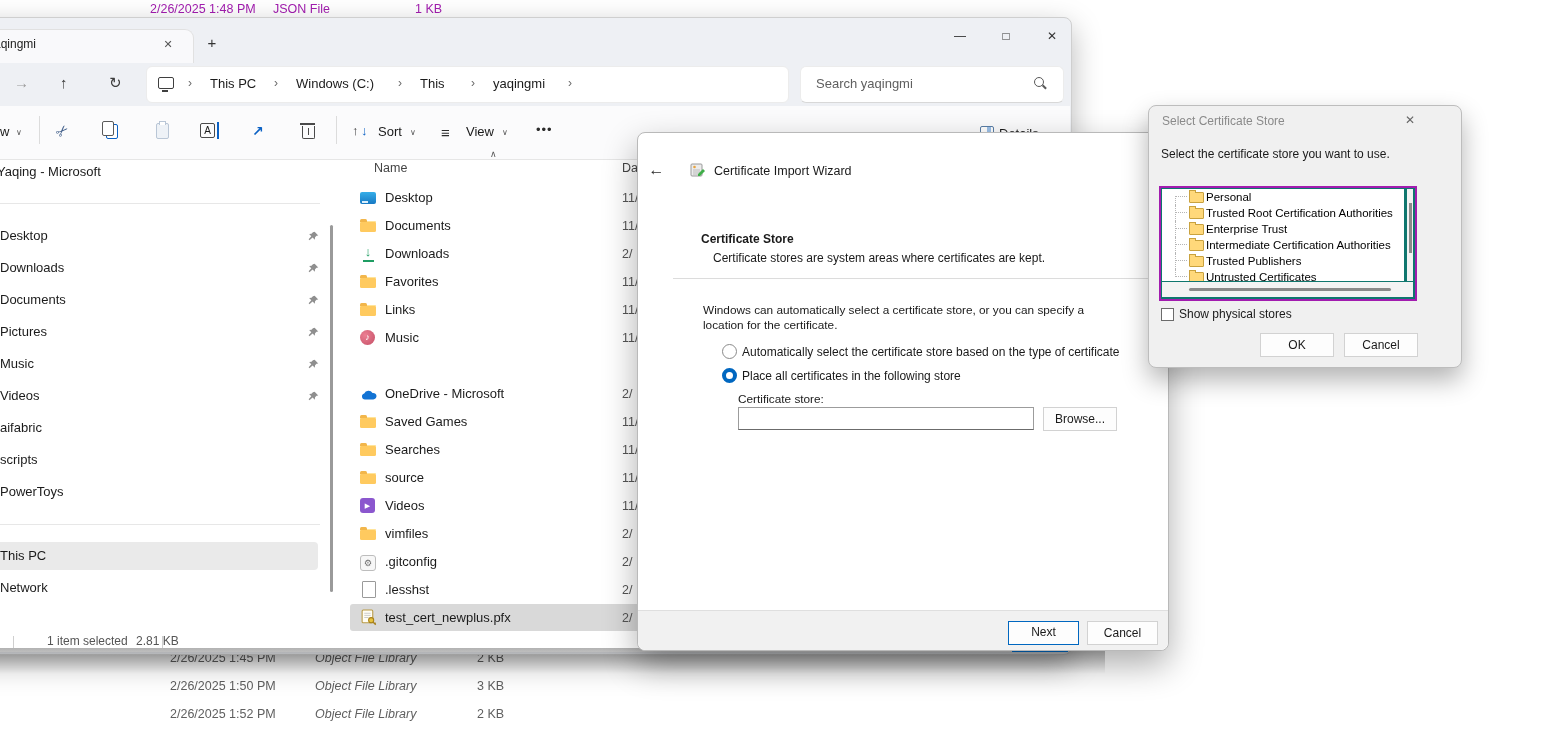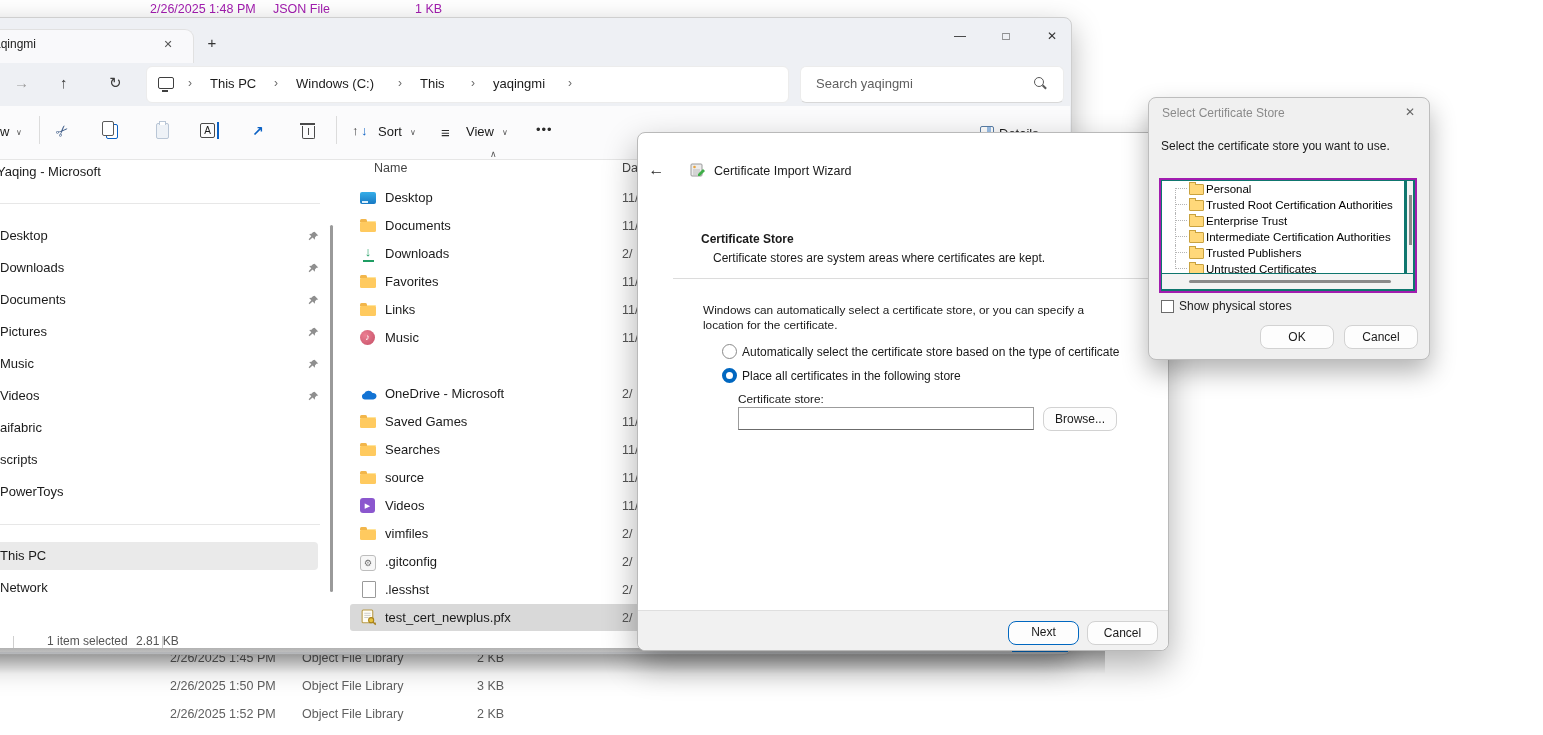--- a/index.html
+++ b/index.html
@@ -6,21 +6,21 @@
   body{width:1543px;height:735px;position:relative;overflow:hidden;background:#fff;
        font-family:"Liberation Sans","DejaVu Sans",sans-serif;color:#1b1b1b;}
   .abs{position:absolute;}
   
   .bgrow{position:absolute;height:18px;line-height:18px;font-size:12.5px;color:#5f5f5f;white-space:nowrap;}
   .bgrow .c-date{position:absolute;left:0;}
   .bgrow .c-type{position:absolute;}
   .bgrow .c-size{position:absolute;}
   #bg-top{top:0;left:150px;width:600px;color:#a21caf;}
   #bg-top .c-type{left:123px;} #bg-top .c-size{left:265px;}
-  .bgbot .c-type{left:132px;} .bgbot .c-size{left:307px;}
+  .bgbot .c-type{left:145px;font-style:italic;} .bgbot .c-size{left:307px;}
   #win-shadow-bottom{left:0;top:648px;width:1105px;height:26px;
     background:linear-gradient(180deg,rgba(0,0,0,.30),rgba(0,0,0,0));pointer-events:none;}
   
   #explorer{left:0;top:0;width:1543px;height:735px;}
   #ex-surface{left:-44px;top:17px;width:1114px;height:636px;background:#eef0f4;
     border:1px solid #cfcfcf;border-radius:8px;box-shadow:0 10px 30px rgba(0,0,0,.28);}
   #ex-toolbar-strip{left:-44px;top:106px;width:1114px;height:53px;background:#fbfbfc;border-bottom:1px solid #e6e6e6;}
   #ex-content{left:-44px;top:160px;width:1113px;height:470px;background:#fff;}
   #ex-statusbar{left:-44px;top:630px;width:1113px;height:22px;background:#fff;border-radius:0 0 8px 8px;}
   
@@ -103,27 +103,27 @@
   .wz-sub{position:absolute;left:75px;top:118px;font-size:12px;color:#1a1a1a;}
   .wz-hr{position:absolute;left:35px;top:145px;width:478px;height:1px;background:#dcdcdc;}
   .wz-para{position:absolute;left:65px;top:170px;width:422px;font-size:11.8px;line-height:15px;color:#1a1a1a;}
   .radio{position:absolute;width:13px;height:13px;border-radius:50%;background:#fff;}
   .radio.off{border:1px solid #8a8a8a;}
   .radio.on{border:4px solid #0067c0;width:7px;height:7px;}
   .rlabel{position:absolute;font-size:12px;color:#1a1a1a;white-space:nowrap;}
   .wz-storelabel{position:absolute;left:100px;top:259px;font-size:11.8px;color:#1a1a1a;}
   .wz-input{position:absolute;left:100px;top:274px;width:294px;height:21px;background:#fff;
     border:1px solid #9c9c9c;border-bottom:1.6px solid #6b6b6b;}
-  .btn{position:absolute;height:22px;background:#fdfdfd;border:1px solid #d2d2d2;border-radius:8px;
+  .btn{position:absolute;height:22px;background:#fdfdfd;border:1px solid #d2d2d2;border-radius:0;
     font-size:12px;color:#1a1a1a;text-align:center;line-height:22px;}
   .btn.focus{border:1.6px solid #0067c0;line-height:21px;}
   #blue-frag{left:1012px;top:648px;width:56px;height:4px;background:#0067c0;}
   
-  #storedlg{left:1148px;top:97px;width:280px;height:261px;background:#f0f0f0;border:1px solid #bdbdbd;
-    border-radius:8px;box-shadow:0 12px 26px rgba(0,0,0,.30);}
+  #storedlg{left:1148px;top:105px;width:280px;height:261px;background:#f0f0f0;border:1px solid #bdbdbd;
+    border-radius:8px;box-shadow:0 12px 26px rgba(0,0,0,.30);padding-left:32px;}
   .sd-title{position:absolute;left:13px;top:8px;font-size:12px;color:#8a8a8a;}
   .sd-close{position:absolute;left:256px;top:7px;font-size:12px;color:#666;}
   .sd-instr{position:absolute;left:12px;top:41px;font-size:12px;color:#1a1a1a;}
   .sd-tree{position:absolute;left:10px;top:80px;width:254px;height:111px;background:#0f766e;border:2px solid #a21caf;}
   .tree-view{position:absolute;left:1px;top:1px;width:242px;height:92px;overflow:hidden;background:#fff;}
   .titem{position:absolute;left:0;width:260px;height:16px;}
   .titem .tlabel{position:absolute;left:44px;top:2px;font-size:11.5px;color:#000;white-space:nowrap;}
   .tline{position:absolute;left:13px;top:7px;width:12px;border-top:1px dotted #b5b5b5;}
   .tvline{position:absolute;left:13px;top:0;height:16px;border-left:1px dotted #b5b5b5;}
   .tfolder{position:absolute;left:27px;top:3px;width:13px;height:9px;background:#ffd87a;border:1px solid #c9a23f;border-radius:1px;}

